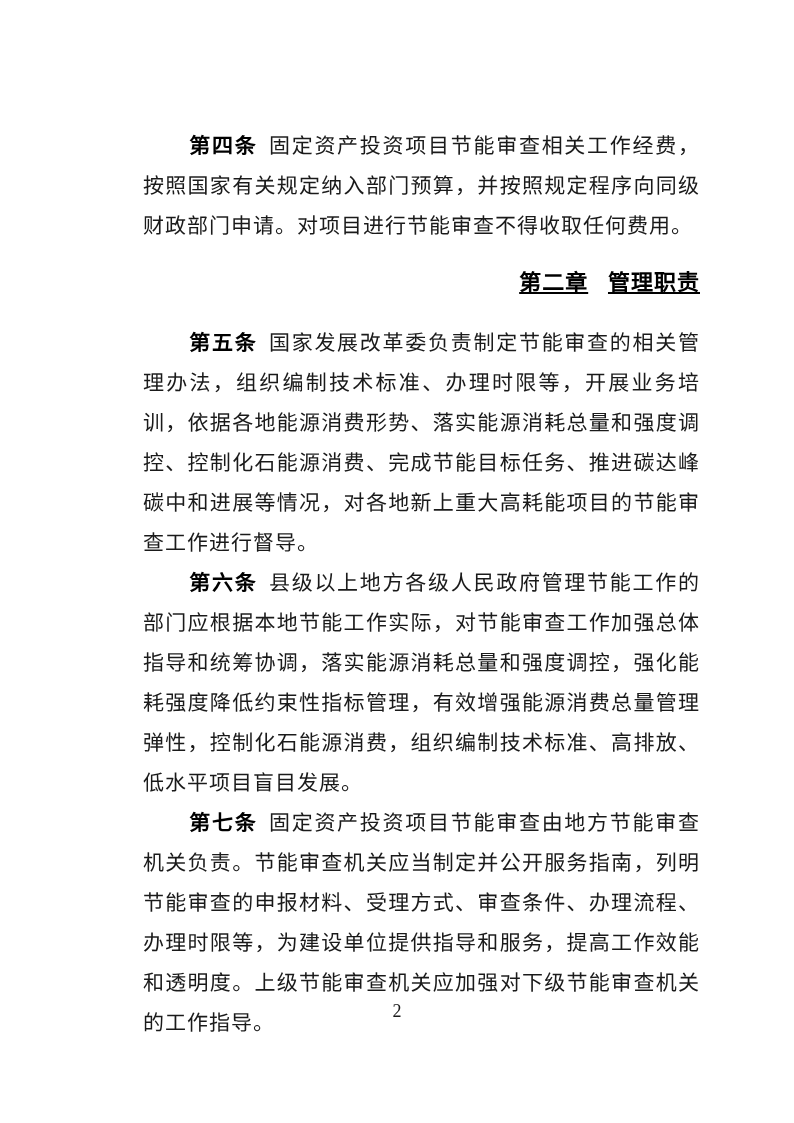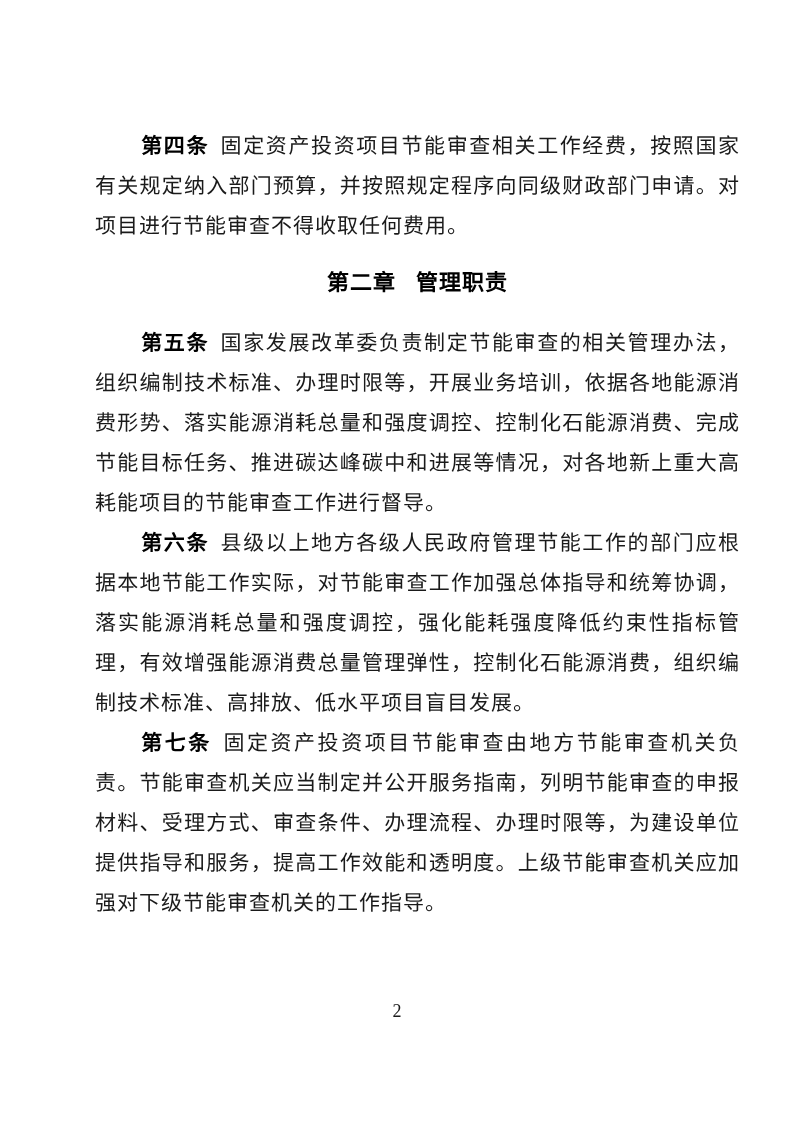--- a/index.html
+++ b/index.html
@@ -14,47 +14,49 @@
     color: #1a1a1a;
   }
   .page {
     width: 794px;
     height: 1123px;
     background: #ffffff;
     position: relative;
     overflow: hidden;
   }
   .doc-body {
-    padding: 126px 54px 0 95px;
+    padding: 126px 94px 0 95px;
+    margin-left: 48px;
   }
   .para {
     font-size: 21px;
     line-height: 40px;
     letter-spacing: 1px;
     text-align: justify;
     text-justify: inter-character;
     text-indent: 2.2em;
     color: #1a1a1a;
   }
   .article-lead {
     font-family: "Liberation Sans", "DejaVu Sans", sans-serif;
     font-weight: 700;
     color: #000000;
     margin-right: 0.55em;
   }
   .chapter-heading {
     margin: 17px 0 20px 0;
     font-size: 22px;
     line-height: 40px;
-    text-align: center;
+    text-align: right;
     text-indent: 0;
     font-family: "Liberation Sans", "DejaVu Sans", sans-serif;
     font-weight: 700;
     color: #000000;
     letter-spacing: 1px;
+    text-decoration: underline;
   }
   .chapter-title-gap {
     margin-left: 0.9em;
   }
   .page-footer {
     position: absolute;
     top: 998px;
     left: 0;
     width: 794px;
     text-align: center;

